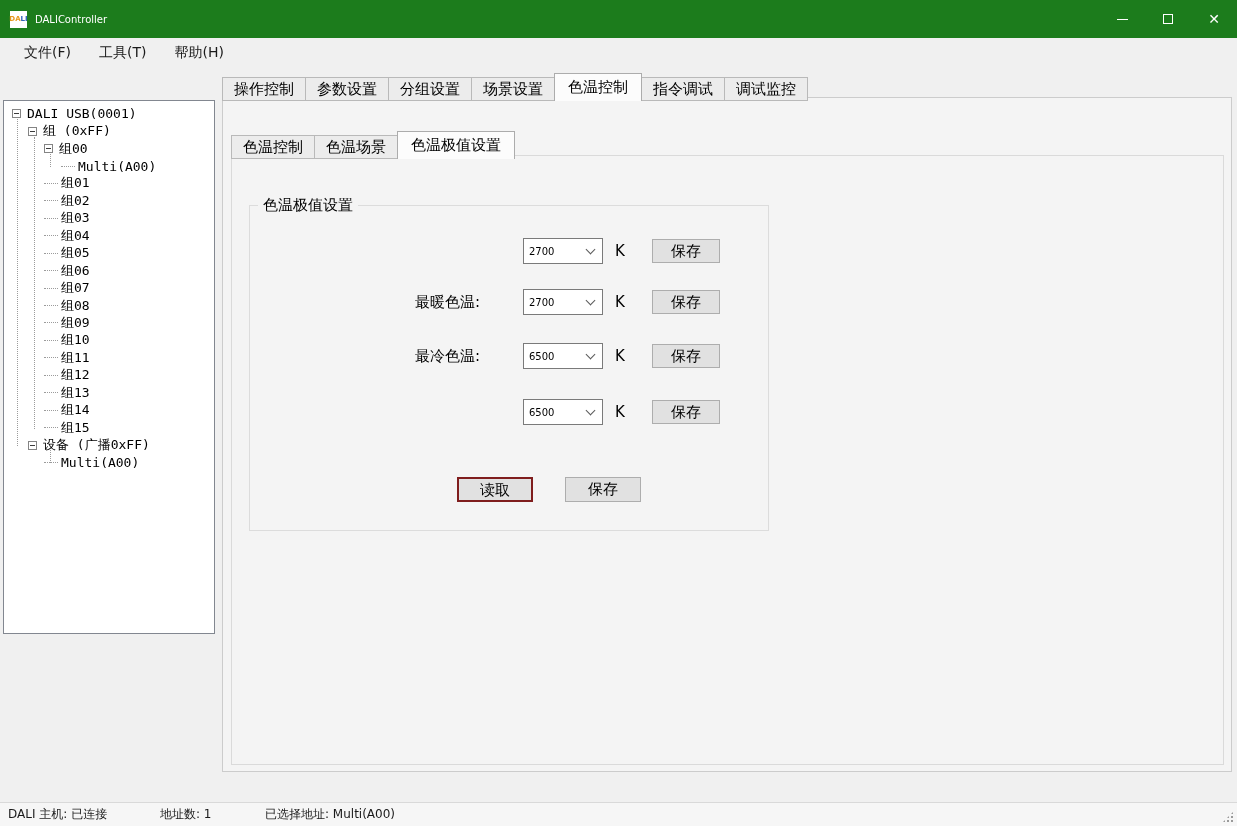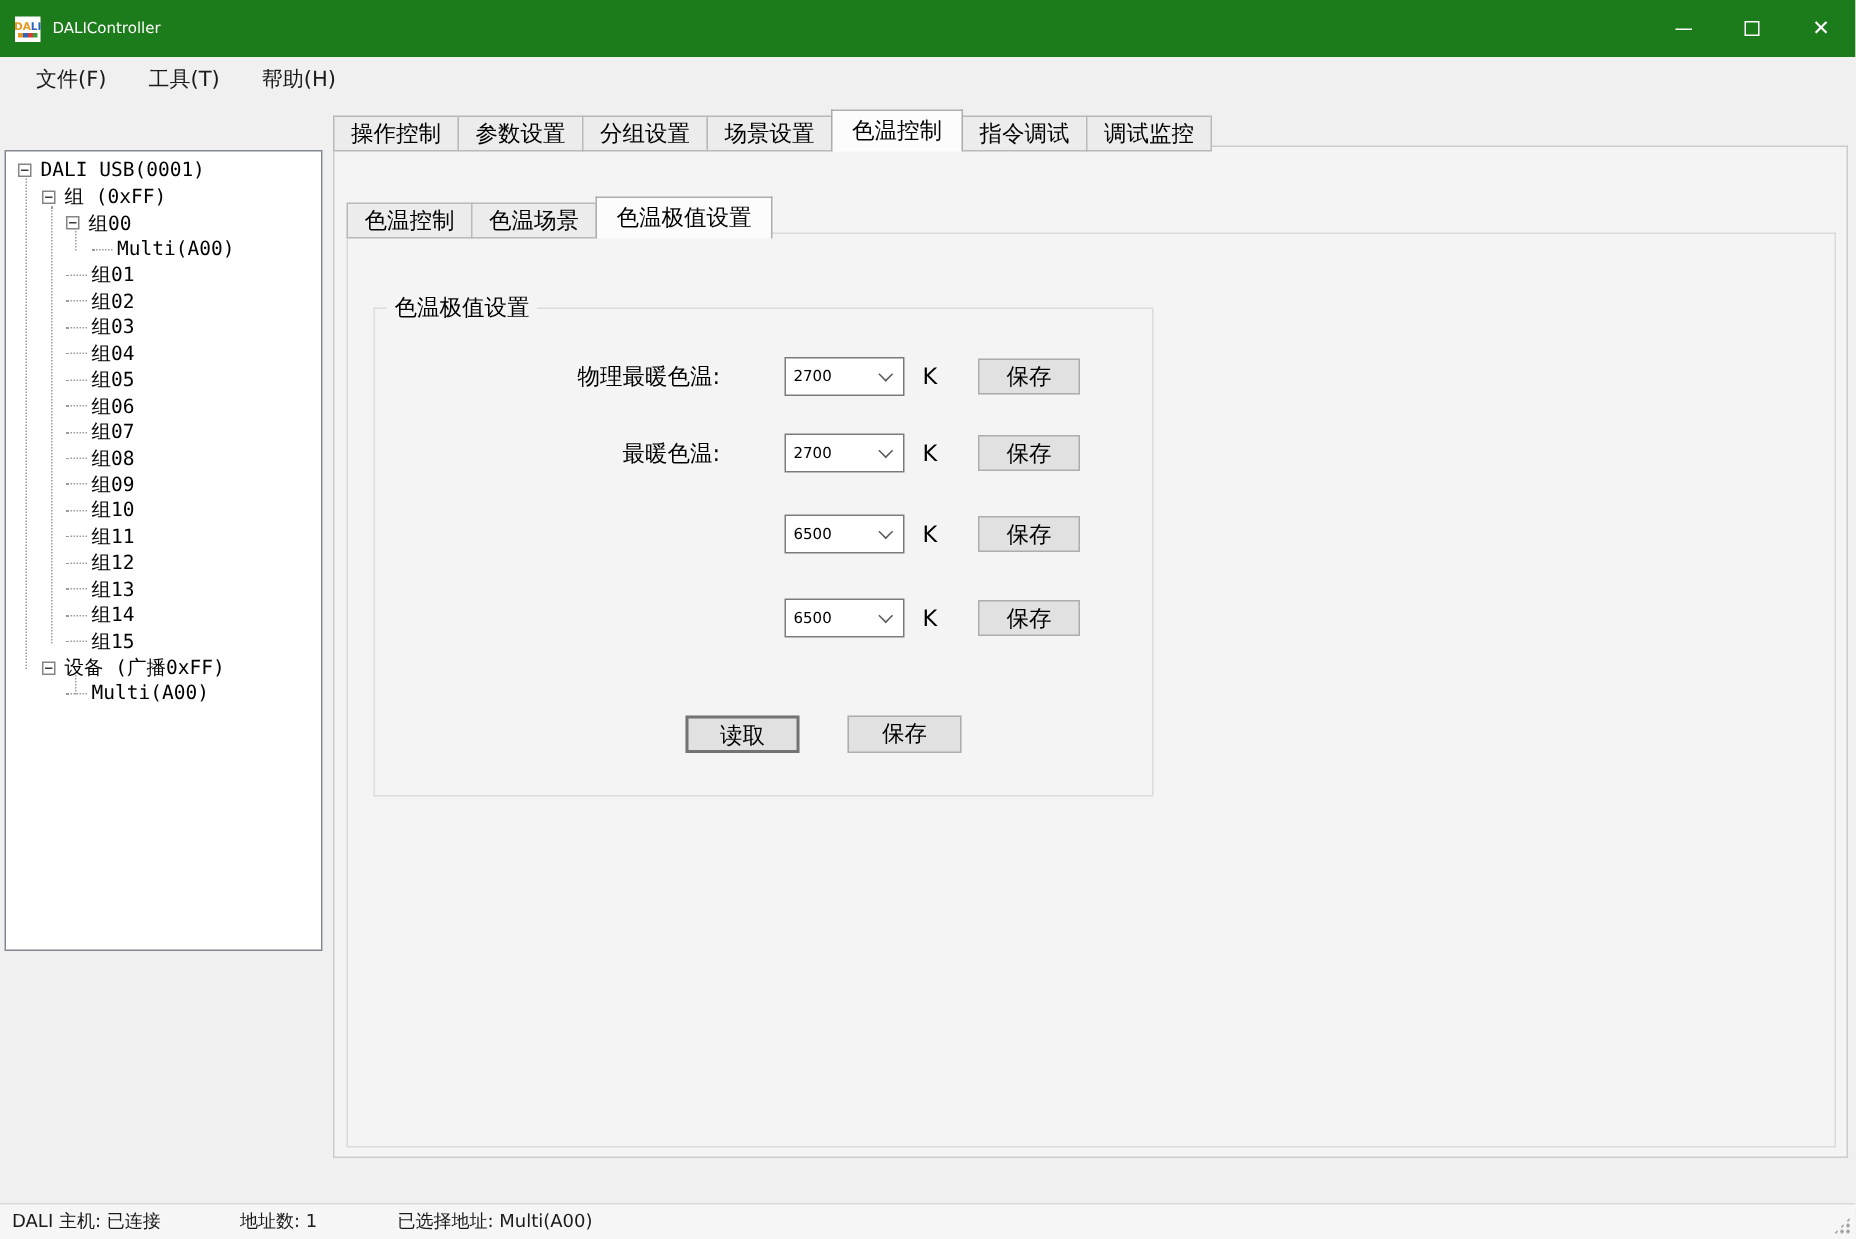--- a/index.html
+++ b/index.html
@@ -1,21 +1,21 @@
 <!DOCTYPE html>
 <html><head>
 <meta charset="utf-8">
 <style>
   * { margin:0; padding:0; box-sizing:border-box; }
   html,body { width:1237px; height:826px; overflow:hidden; }
   body { font-family:"DejaVu Sans","Liberation Sans",sans-serif; background:#f0f0f0; position:relative; color:#000; }
 
   
   .titlebar { position:absolute; left:0; top:0; width:1237px; height:38px; background:#1c7c1c; display:flex; align-items:center; }
-  .app-icon { width:17px; height:17px; background:#fff; margin-left:10px; display:flex; flex-direction:column; align-items:center; justify-content:center; flex:none; }
+  .app-icon { width:17px; height:17px; background:#fff; margin-left:10px; display:flex; flex-direction:row; align-items:center; justify-content:center; flex:none; }
   .app-icon .ic-txt { font-size:7px; font-weight:bold; line-height:8px; letter-spacing:0; } 
   .app-icon .ic-bar { width:13px; height:3px; background:linear-gradient(90deg,#e6991f 0 25%,#2f62b8 25% 50%,#d43c3c 50% 75%,#3aa13a 75% 100%); }
   .title-text { color:#fff; font-size:10px; margin-left:8px; }
   .win-controls { margin-left:auto; display:flex; height:38px; }
   .win-btn { width:46px; height:38px; display:flex; align-items:center; justify-content:center; color:#fff; font-size:13px; cursor:default; }
   .min-glyph { display:inline-block; width:11px; height:1px; background:#fff; }
   .max-glyph { display:inline-block; width:10px; height:10px; border:1px solid #fff; }
   .close-glyph { font-size:14px; line-height:14px; }
 
   
@@ -57,21 +57,21 @@
   .groupbox-title { position:absolute; left:8px; top:-10px; background:#f4f4f4; padding:0 5px; font-size:15px; }
   .grow { position:absolute; left:0; width:100%; height:26px; }
   .r1 { top:32px; } .r2 { top:83px; } .r3 { top:137px; } .r4 { top:193px; }
   .glabel { position:absolute; left:20px; width:210px; text-align:right; font-size:15px; line-height:26px; }
   .combo { position:absolute; left:273px; width:80px; height:26px; background:#fff; border:1px solid #7a7a7a; display:flex; align-items:center; }
   .combo-val { font-size:10px; padding-left:5px; flex:1; }
   .chev { width:7px; height:7px; border-right:1.5px solid #5a5a5a; border-bottom:1.5px solid #5a5a5a; transform:rotate(45deg); margin-right:8px; margin-top:-3px; flex:none; }
   .unit { position:absolute; left:365px; font-size:15px; line-height:26px; }
   .btn { background:#e1e1e1; border:1px solid #adadad; font-size:15px; text-align:center; font-family:inherit; }
   .save-sm { position:absolute; left:402px; top:1px; width:68px; height:24px; line-height:22px; }
-  .btn-read { position:absolute; left:207px; top:271px; width:76px; height:25px; line-height:20px; border:2px solid #737373; }
+  .btn-read { position:absolute; left:207px; top:271px; width:76px; height:25px; line-height:20px; border:2px solid #7f1d1d; }
   .btn-save { position:absolute; left:315px; top:271px; width:76px; height:25px; line-height:21px; }
 
   
   .footer-strip { position:absolute; left:0; top:772px; width:1237px; height:30px; background:#f0f0f0; }
 
   
   .statusbar { position:absolute; left:0; top:802px; width:1237px; height:24px; background:#f6f6f6; border-top:1px solid #d9d9d9; display:flex; align-items:center; font-size:12px; color:#1a1a1a; }
   .sb-host { position:absolute; left:8px; }
   .sb-count { position:absolute; left:160px; }
   .sb-sel { position:absolute; left:265px; }
@@ -201,40 +201,40 @@
     <div class="tab">色温场景</div>
     <div class="tab sel">色温极值设置</div>
   </div>
 
   <div class="subpanel"></div>
 
   <div class="groupbox">
     <span class="groupbox-title">色温极值设置</span>
 
     <div class="grow r1">
-      <span class="glabel">物理最暖色温:</span>
       <div class="combo">
         <span class="combo-val">2700</span>
         <span class="chev"></span>
       </div>
       <span class="unit">K</span>
       <button class="btn save-sm">保存</button>
     </div>
 
     <div class="grow r2">
       <span class="glabel">最暖色温:</span>
       <div class="combo">
         <span class="combo-val">2700</span>
         <span class="chev"></span>
       </div>
       <span class="unit">K</span>
       <button class="btn save-sm">保存</button>
     </div>
 
     <div class="grow r3">
+      <span class="glabel">最冷色温:</span>
       <div class="combo">
         <span class="combo-val">6500</span>
         <span class="chev"></span>
       </div>
       <span class="unit">K</span>
       <button class="btn save-sm">保存</button>
     </div>
 
     <div class="grow r4">
       <div class="combo">

